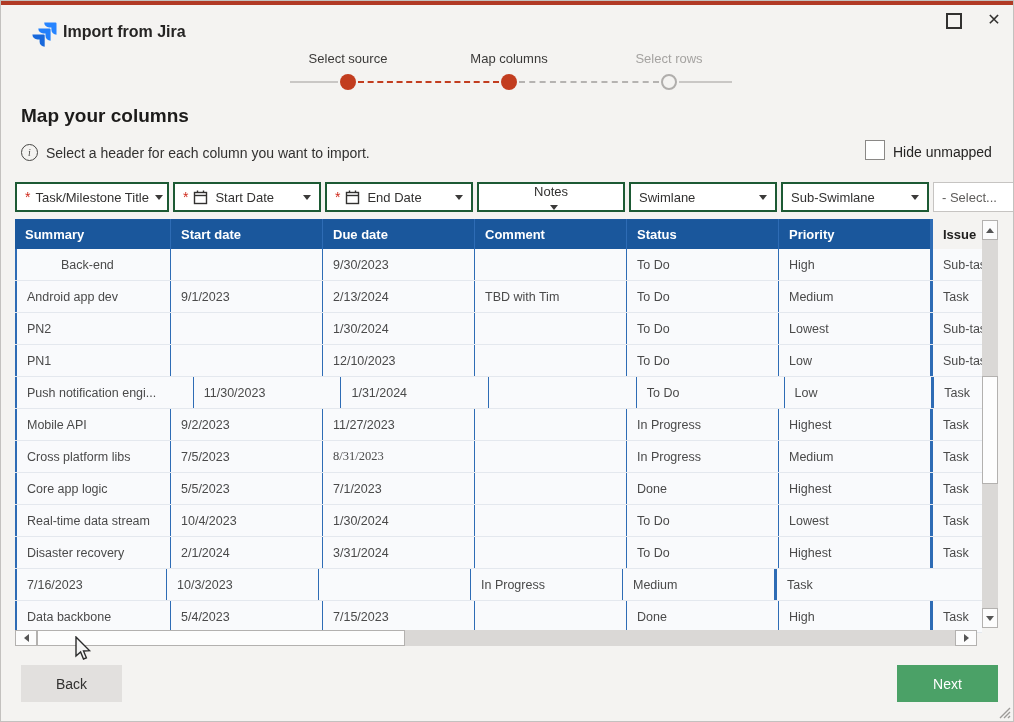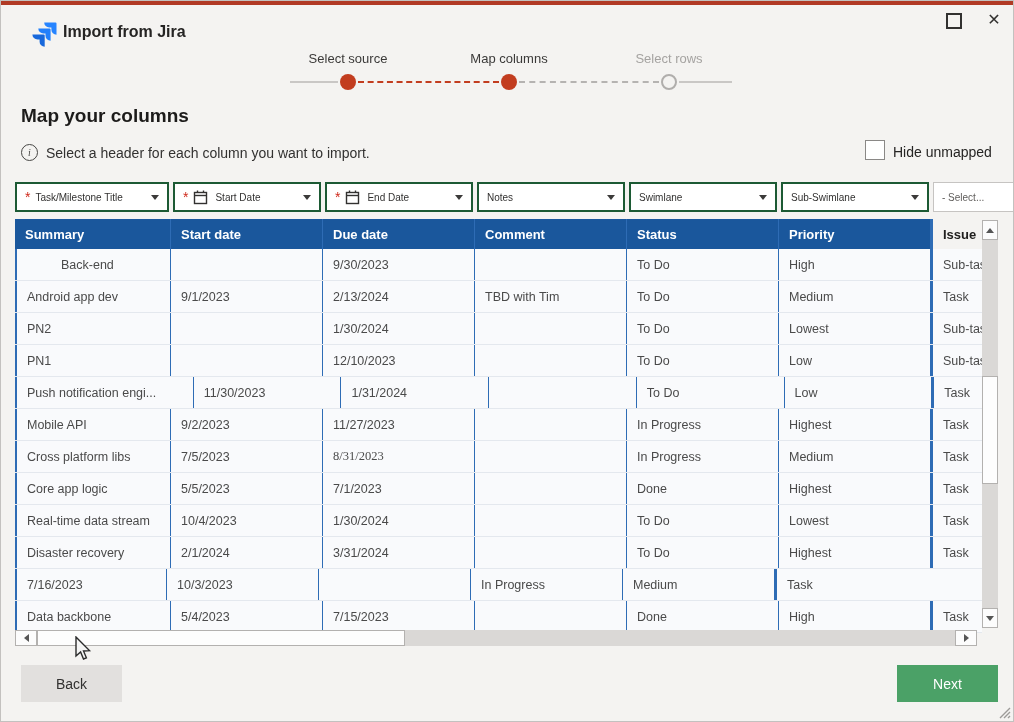--- a/index.html
+++ b/index.html
@@ -38,21 +38,21 @@
   .checkbox-label{font-size:14px;color:#252423;white-space:nowrap;}
 
   
   .mapping-row{position:absolute;left:0;top:181px;height:30px;width:100%;}
   .dropdown{position:absolute;top:0;height:30px;background:#fff;border:2px solid #1c5a34;
             box-sizing:border-box;display:flex;align-items:center;padding:0 8px;overflow:hidden;cursor:default;}
   .dropdown.unmapped{border:1px solid #c6c4c2;}
   .dropdown.unmapped .dd-label{color:#5f5d5b;}
   .req{color:#cf2a1b;font-size:14px;margin-right:5px;line-height:1;}
   .cal-icon{margin-right:7px;flex:0 0 auto;}
-  .dd-label{font-size:10px;color:#323130;white-space:nowrap;flex:1 1 auto;}
+  .dd-label{font-size:13px;color:#323130;white-space:nowrap;flex:1 1 auto;}
   .caret{width:0;height:0;border-left:4.5px solid transparent;border-right:4.5px solid transparent;
          border-top:5px solid #3b3a39;margin-left:6px;flex:0 0 auto;}
 
   
   .table{position:absolute;left:14px;top:218px;width:967px;}
   .t-head{display:flex;height:30px;}
   .th{background:#1a579c;color:#fff;font-size:13px;font-weight:700;display:flex;align-items:center;
       padding-left:10px;box-sizing:border-box;border-right:1px solid #2e6cb5;overflow:hidden;white-space:nowrap;}
   .th.th-unmapped{background:transparent;color:#21201f;border-right:none;border-left:2px solid #2e6cb5;}
   .tr{display:flex;height:32px;background:#f9fafc;border-bottom:1px solid #e4e8ee;box-sizing:border-box;}
@@ -146,21 +146,21 @@
         <span class="req">*</span>
         <svg class="cal-icon" width="15" height="15" viewBox="0 0 15 15">
           <rect x="1.5" y="2.5" width="12" height="11" fill="none" stroke="#323130" stroke-width="1.4"></rect>
           <line x1="1.5" y1="5.5" x2="13.5" y2="5.5" stroke="#323130" stroke-width="1.4"></line>
           <line x1="4.5" y1="0.5" x2="4.5" y2="3" stroke="#323130" stroke-width="1.4"></line>
           <line x1="10.5" y1="0.5" x2="10.5" y2="3" stroke="#323130" stroke-width="1.4"></line>
         </svg>
         <span class="dd-label">End Date</span>
         <span class="caret"></span>
       </div>
-      <div class="dropdown" style="left: 476px; width: 148px;">
+      <div class="dropdown" style="left: 476px; width: 148px; flex-direction: column;">
         <span class="dd-label">Notes</span>
         <span class="caret"></span>
       </div>
       <div class="dropdown" style="left: 628px; width: 148px;">
         <span class="dd-label">Swimlane</span>
         <span class="caret"></span>
       </div>
       <div class="dropdown" style="left: 780px; width: 148px;">
         <span class="dd-label">Sub-Swimlane</span>
         <span class="caret"></span>

